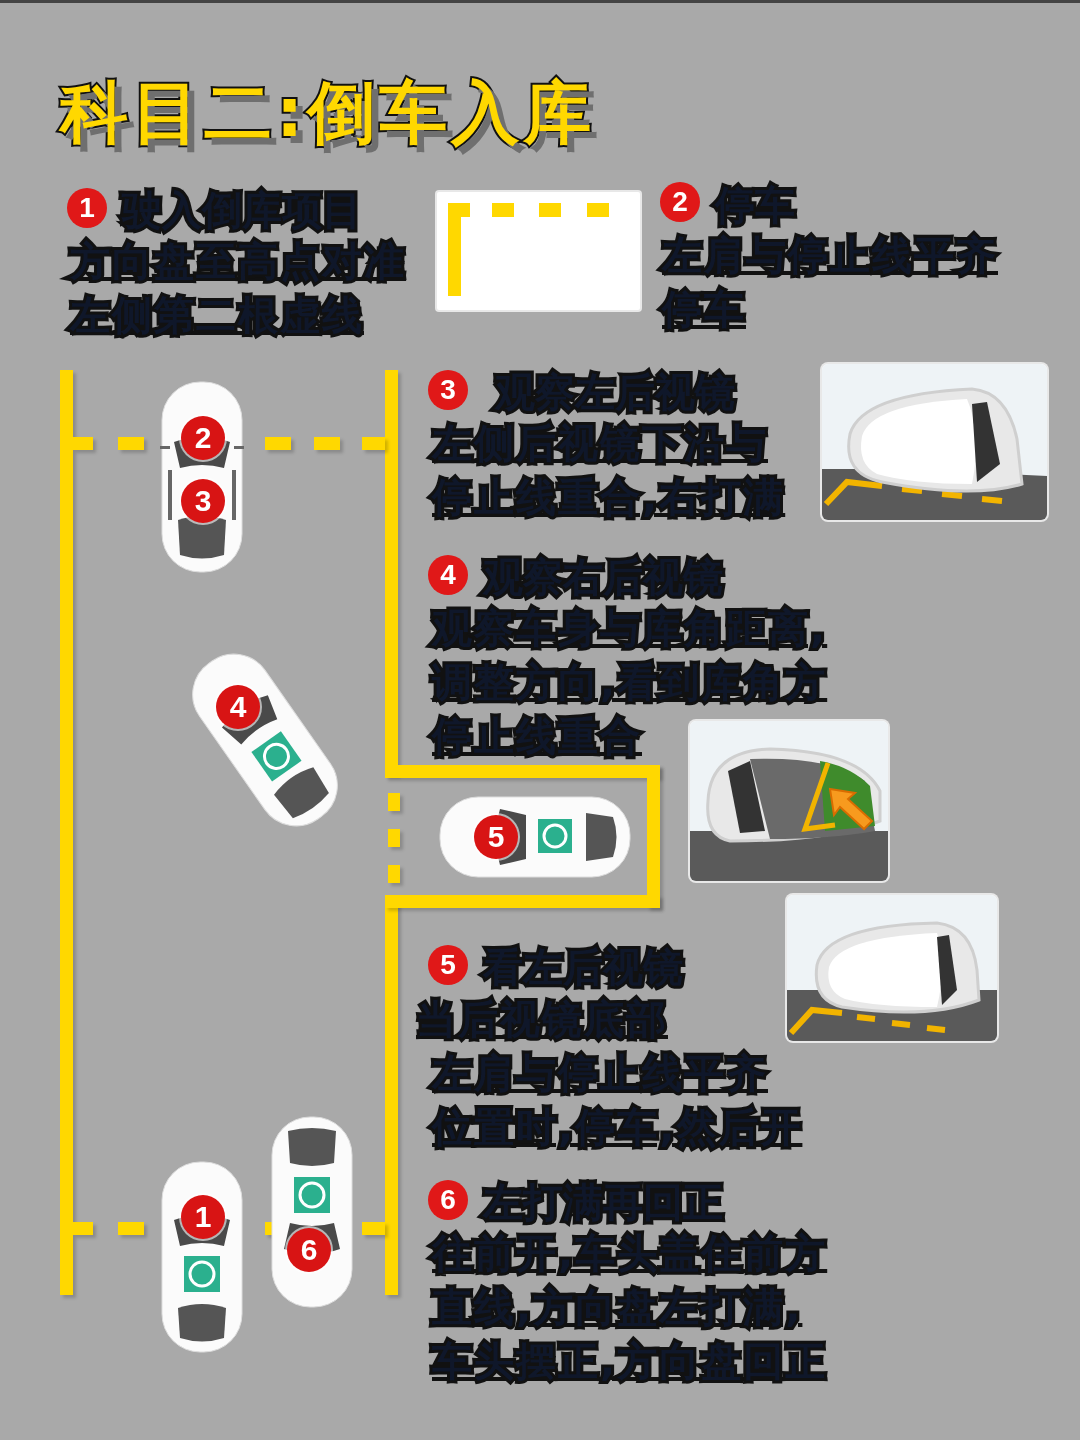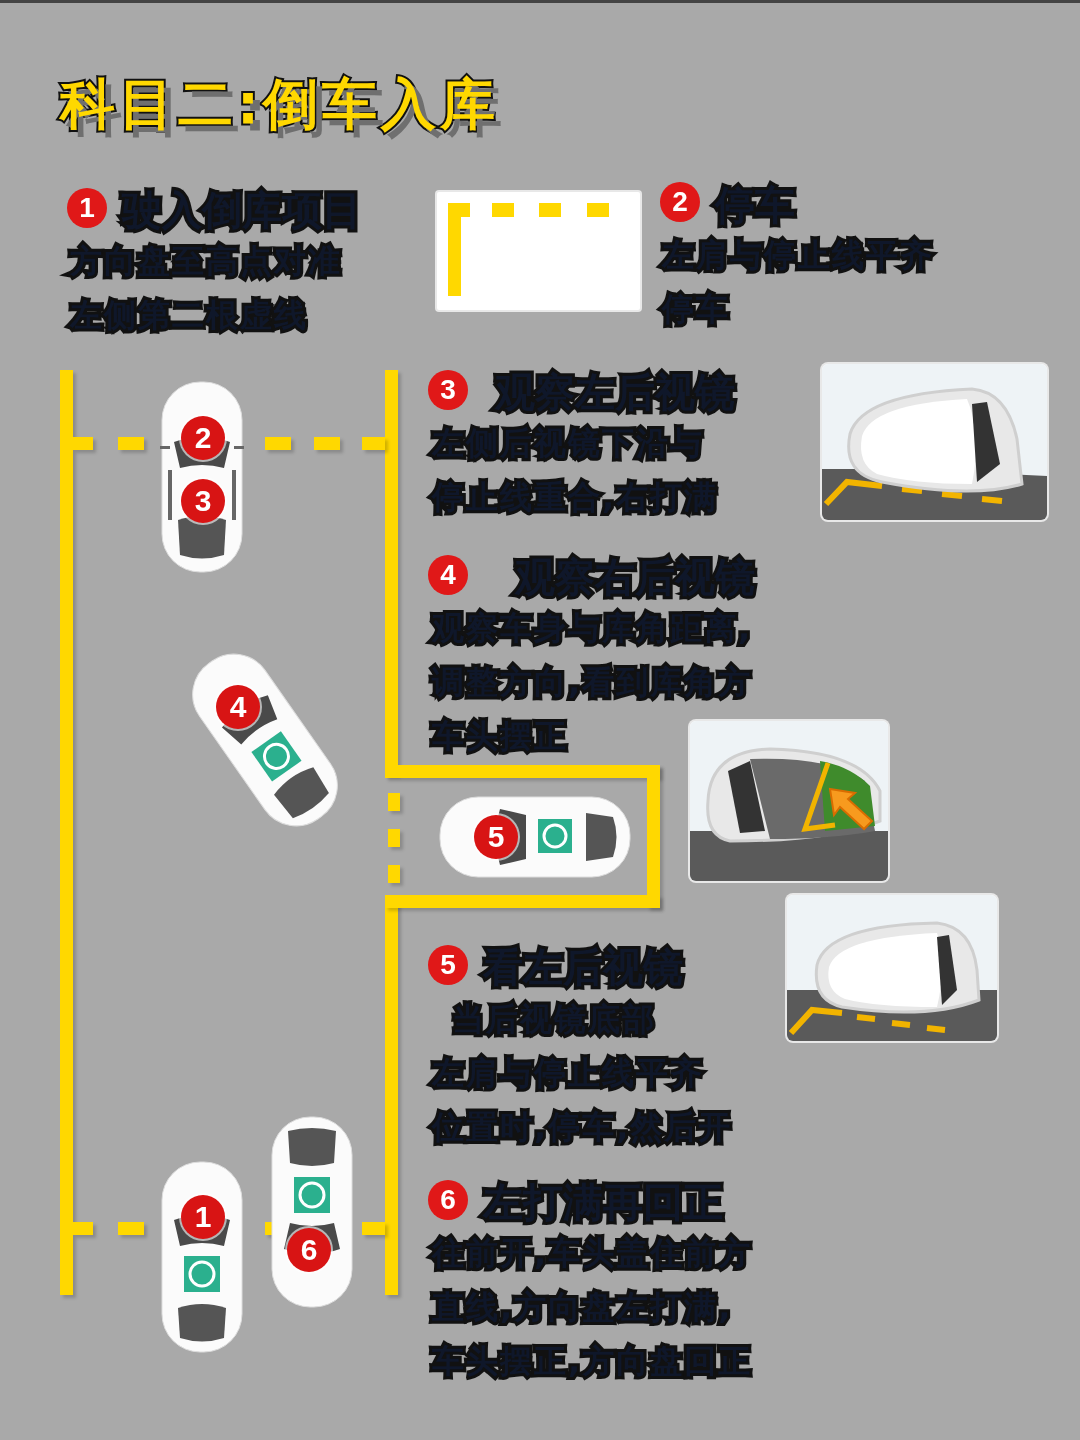--- a/index.html
+++ b/index.html
@@ -1,22 +1,22 @@
 <!DOCTYPE html>
 <html><head>
 <meta charset="utf-8">
 <style>
   html,body{margin:0;padding:0;}
   body{width:1080px;height:1440px;background:#a9a9a9;position:relative;overflow:hidden;font-family:"DejaVu Sans","Liberation Sans",sans-serif;}
   .topbar{position:absolute;left:0;top:0;width:1080px;height:3px;background:#444;}
-  .title{position:absolute;left:60px;top:68px;font-size:55px;font-weight:bold;color:#ffd800;letter-spacing:4px;
+  .title{position:absolute;left:60px;top:68px;font-size:68px;font-weight:bold;color:#ffd800;letter-spacing:4px;
     -webkit-text-stroke:4px #111;paint-order:stroke fill;text-shadow:7px 7px 0 #6f6f6f;}
   .txt{position:absolute;color:#0f172a;font-weight:bold;-webkit-text-stroke:6px #111;paint-order:stroke fill;white-space:nowrap;}
   .head{font-size:40px;}
-  .body{font-size:32px;line-height:54px;letter-spacing:2px;}
+  .body{font-size:40px;line-height:54px;letter-spacing:2px;text-decoration:underline;}
   .badge{position:absolute;width:40px;height:40px;border-radius:50%;background:#e01818;color:#fff;font-weight:bold;font-size:28px;
     display:flex;align-items:center;justify-content:center;font-family:"Liberation Sans",sans-serif;}
   .y{position:absolute;background:#ffd800;box-shadow:3px 3px 3px rgba(0,0,0,.18);}
   .card{position:absolute;background:#fff;border-radius:6px;overflow:hidden;box-shadow:0 0 0 2px #e8e8e8;}
   .car{position:absolute;}
   .cbadge{position:absolute;width:44px;height:44px;border-radius:50%;background:#d81414;color:#fff;font-weight:bold;font-size:30px;
     display:flex;align-items:center;justify-content:center;font-family:"Liberation Sans",sans-serif;box-shadow:0 0 0 2px rgba(255,255,255,.6);}
 </style>
 </head>
 <body>
@@ -127,24 +127,24 @@
     <line x1="80" y1="125" x2="100" y2="127" stroke="#f2b400" stroke-width="6"></line>
     <line x1="120" y1="130" x2="140" y2="132" stroke="#f2b400" stroke-width="6"></line>
     <line x1="160" y1="135" x2="180" y2="137" stroke="#f2b400" stroke-width="6"></line>
     <path d="M28 70 Q40 30 150 25 Q185 28 195 75 L200 120 Q150 135 60 118 Q20 110 28 70 Z" fill="#e8e8e8" stroke="#cfcfcf" stroke-width="3"></path>
     <path d="M40 72 Q50 40 145 35 Q160 70 150 120 Q90 120 55 110 Q35 100 40 72 Z" fill="#fff"></path>
     <path d="M150 40 L165 38 L178 100 L155 118 Z" fill="#333"></path>
   </svg>
 </div>
 
 <div class="badge" style="left:428px;top:555px;">4</div>
-<div class="txt head" style="left:483px;top:550px;margin-left:32px;">观察右后视镜</div>
+<div class="txt head" style="left:483px;top:550px;">观察右后视镜</div>
 <div class="txt body" style="left:432px;top:601px;">观察车身与库角距离,</div>
 <div class="txt body" style="left:432px;top:655px;">调整方向,看到库角方</div>
-<div class="txt body" style="left:432px;top:709px;">车头摆正</div>
+<div class="txt body" style="left:432px;top:709px;">停止线重合</div>
 
 <div class="card" style="left:690px;top:721px;width:198px;height:160px;">
   <svg width="198" height="160" viewBox="0 0 198 160">
     <rect width="198" height="160" fill="#eef3f6"></rect>
     <rect x="0" y="110" width="198" height="50" fill="#5a5a5a"></rect>
     <path d="M18 80 Q20 30 80 28 Q170 30 190 70 L190 100 Q140 120 40 120 Q15 115 18 80 Z" fill="#e8e8e8" stroke="#cfcfcf" stroke-width="3"></path>
     <path d="M60 38 Q140 35 175 60 L185 110 Q140 118 80 118 Z" fill="#6a6a6a"></path>
     <path d="M130 40 Q160 45 180 65 L185 105 L135 110 Z" fill="#3f8b2c"></path>
     <polyline points="138,42 115,108 145,104" fill="none" stroke="#f2b400" stroke-width="5"></polyline>
     <path d="M38 50 L60 40 L75 110 L50 112 Z" fill="#333"></path>
@@ -160,21 +160,21 @@
     <line x1="70" y1="122" x2="88" y2="124" stroke="#f2b400" stroke-width="6"></line>
     <line x1="105" y1="128" x2="123" y2="130" stroke="#f2b400" stroke-width="6"></line>
     <line x1="140" y1="133" x2="158" y2="135" stroke="#f2b400" stroke-width="6"></line>
     <path d="M30 70 Q40 30 150 28 Q185 32 190 75 L192 105 Q140 125 55 112 Q25 105 30 70 Z" fill="#e8e8e8" stroke="#cfcfcf" stroke-width="3"></path>
     <path d="M42 72 Q52 42 150 38 Q160 70 150 112 Q90 112 58 104 Q38 96 42 72 Z" fill="#fff"></path>
     <path d="M150 42 L162 40 L170 95 L155 110 Z" fill="#333"></path>
   </svg>
 </div>
 <div class="badge" style="left:428px;top:945px;">5</div>
 <div class="txt head" style="left:483px;top:940px;">看左后视镜</div>
-<div class="txt body" style="left:452px;top:992px;">当后视镜底部</div>
+<div class="txt body" style="left:416px;top:992px;">当后视镜底部</div>
 <div class="txt body" style="left:432px;top:1046px;">左肩与停止线平齐</div>
 <div class="txt body" style="left:432px;top:1100px;">位置时,停车,然后开</div>
 
 <div class="badge" style="left:428px;top:1180px;">6</div>
 <div class="txt head" style="left:483px;top:1175px;">左打满再回正</div>
 <div class="txt body" style="left:432px;top:1226px;">往前开,车头盖住前方</div>
 <div class="txt body" style="left:432px;top:1280px;">直线,方向盘左打满,</div>
 <div class="txt body" style="left:432px;top:1334px;">车头摆正,方向盘回正</div>
 
 </body></html>

